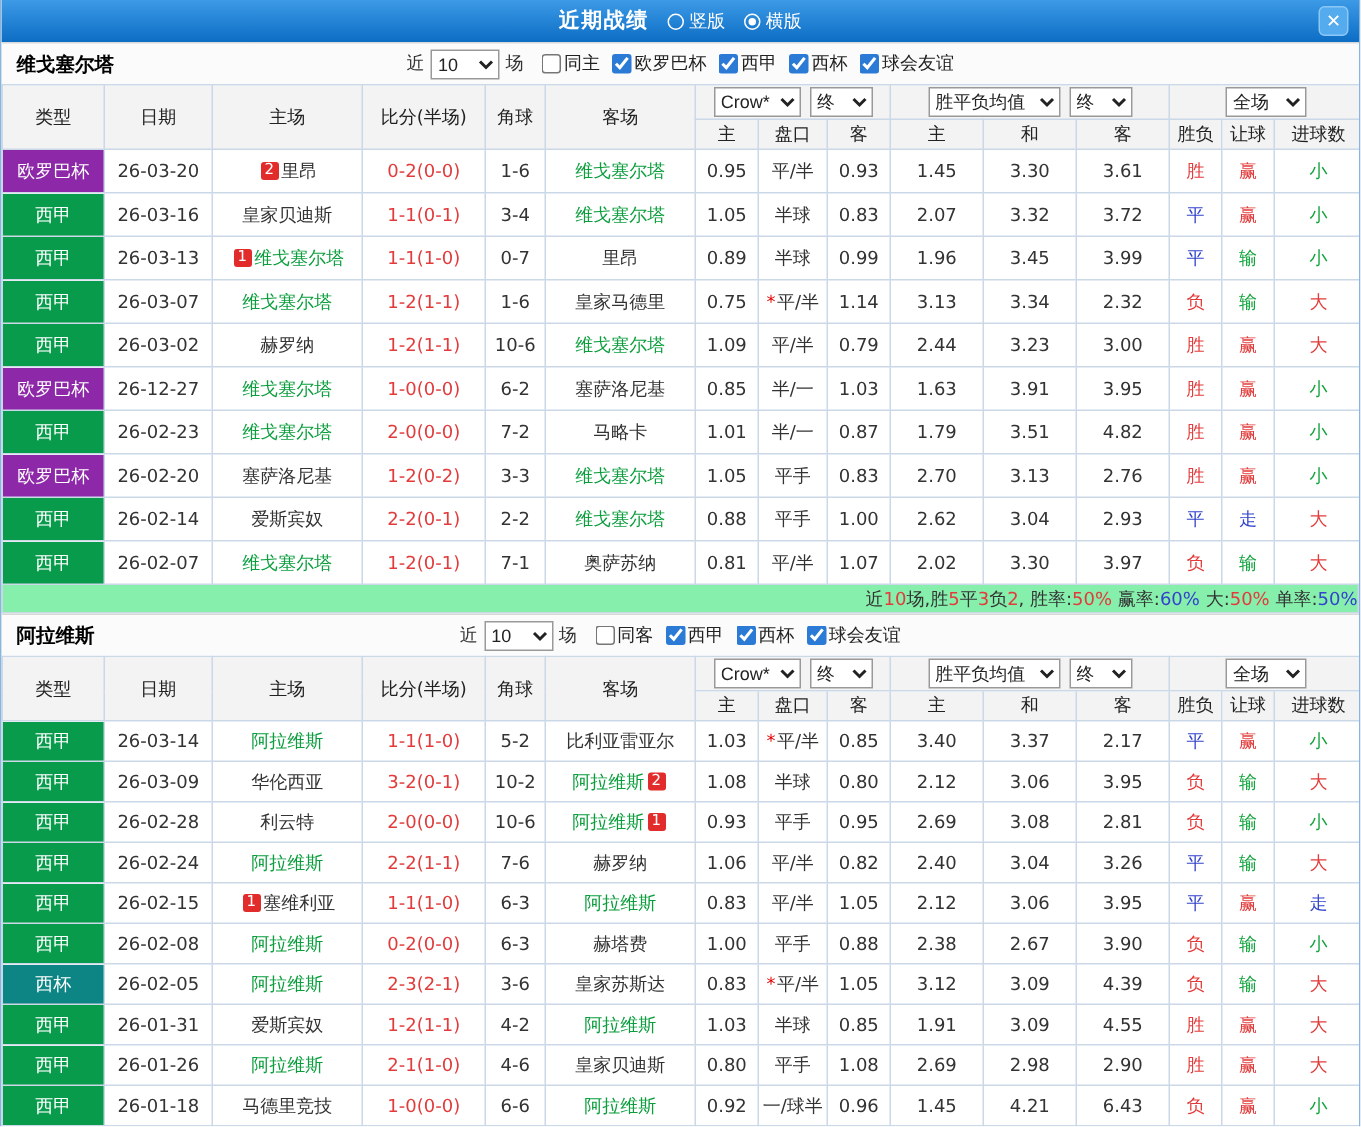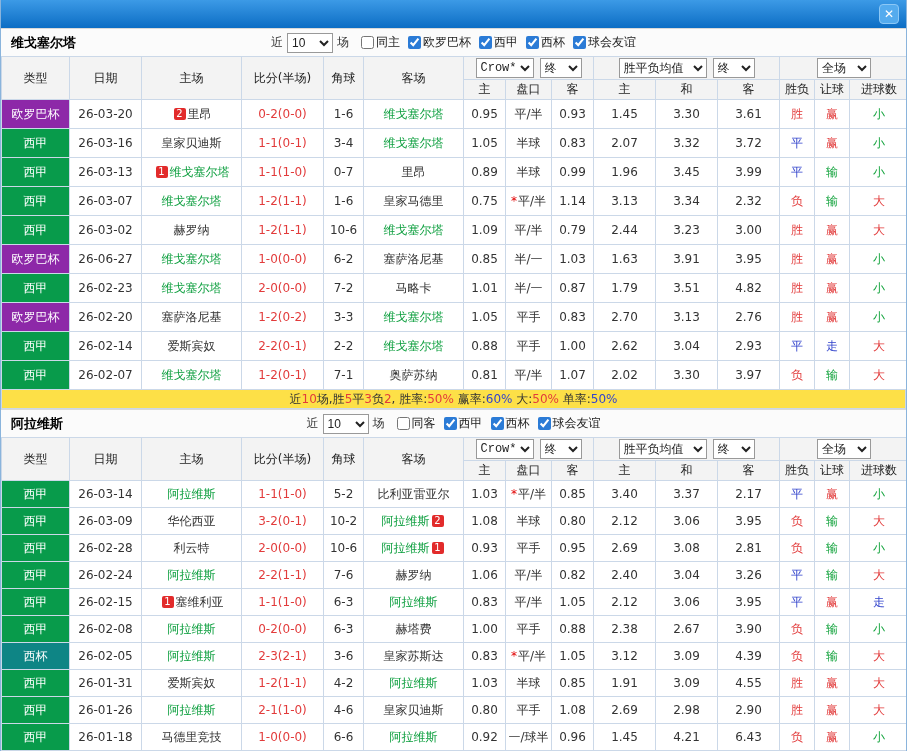--- a/index.html
+++ b/index.html
@@ -32,31 +32,44 @@
   .grid thead tr:first-child th { height:23px; }
   .grid thead tr:last-child th { height:20px; }
   .t1 tbody tr { height:29px; }
   .t2 tbody tr { height:27px; }
   td.type { color:#fff; font-size:12px; }
   td.score { color:#e23b3b; }
   .tracked { color:#0b9e3d; }
   .badge { display:inline-block; width:12px; height:12px; line-height:12px; background:#e22b2b; color:#fff; font-size:10px; border-radius:2px; margin:0 2px; vertical-align:middle; }
   .star { color:#e20000; margin-right:1px; }
   .sel-wrap { display:flex; justify-content:center; gap:6px; align-items:center; }
-  .sel-company { width:58px;font-family:Liberation Mono, monospace; } .sel-final { width:42px; } .sel-avg { width:88px; } .sel-scope { width:54px; }
+  .sel-company { width:58px; } .sel-final { width:42px; } .sel-avg { width:88px; } .sel-scope { width:54px; }
 
   
-  .summary { height:19px; line-height:19px; text-align:center; border-left:1px solid #cbd8e8; border-right:1px solid #cbd8e8; border-bottom:1px solid #cbd8e8; background:#fde047; }
+  .summary { height:19px; line-height:19px; text-align:right; border-left:1px solid #cbd8e8; border-right:1px solid #cbd8e8; border-bottom:1px solid #cbd8e8; background:#86efac; }
 </style>
 </head>
 <body>
 
 <div class="app">
 
   <div class="titlebar">
+    <div class="title-group">
+      <span class="title-text">近期战绩</span>
+      <span id="view-radios" class="title-group">
+          <label class="vradio">
+            <span class="radio-dot"></span>
+            <span>竖版</span>
+          </label>
+          <label class="vradio">
+            <span class="radio-dot sel"></span>
+            <span>横版</span>
+          </label>
+        </span>
+    </div>
     <div class="close-btn">✕</div>
   </div>
 
   <div class="section">
     <div class="section-bar">
       <span class="team-name">维戈塞尔塔</span>
       <div class="filters">
         <span>近</span>
         <select class="cnt"><option>10</option></select>
         <span>场</span>
@@ -215,21 +228,21 @@
             <td>0.79</td>
             <td>2.44</td>
             <td>3.23</td>
             <td>3.00</td>
             <td style="color: rgb(226, 59, 59);">胜</td>
             <td style="color: rgb(226, 59, 59);">赢</td>
             <td style="color: rgb(226, 59, 59);">大</td>
           </tr>
           <tr>
             <td class="type" style="background: rgb(141, 40, 168);">欧罗巴杯</td>
-            <td>26-06-27</td>
+            <td>26-12-27</td>
             <td><span class="tracked">维戈塞尔塔</span></td>
             <td class="score">1-0(0-0)</td>
             <td>6-2</td>
             <td><span>塞萨洛尼基</span></td>
             <td>0.85</td>
             <td>半/一</td>
             <td>1.03</td>
             <td>1.63</td>
             <td>3.91</td>
             <td>3.95</td>

